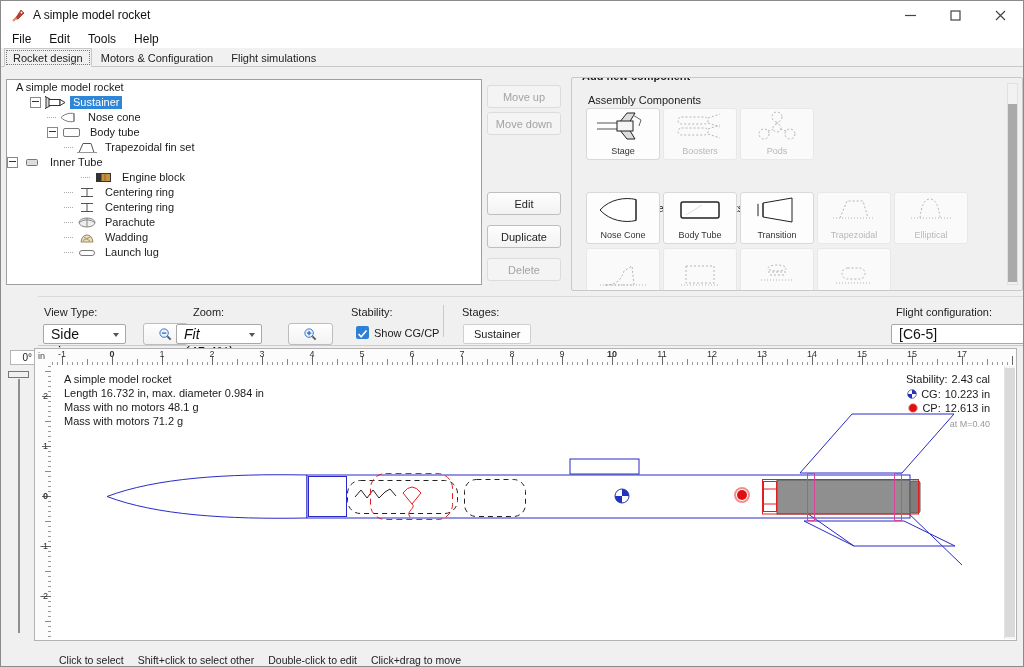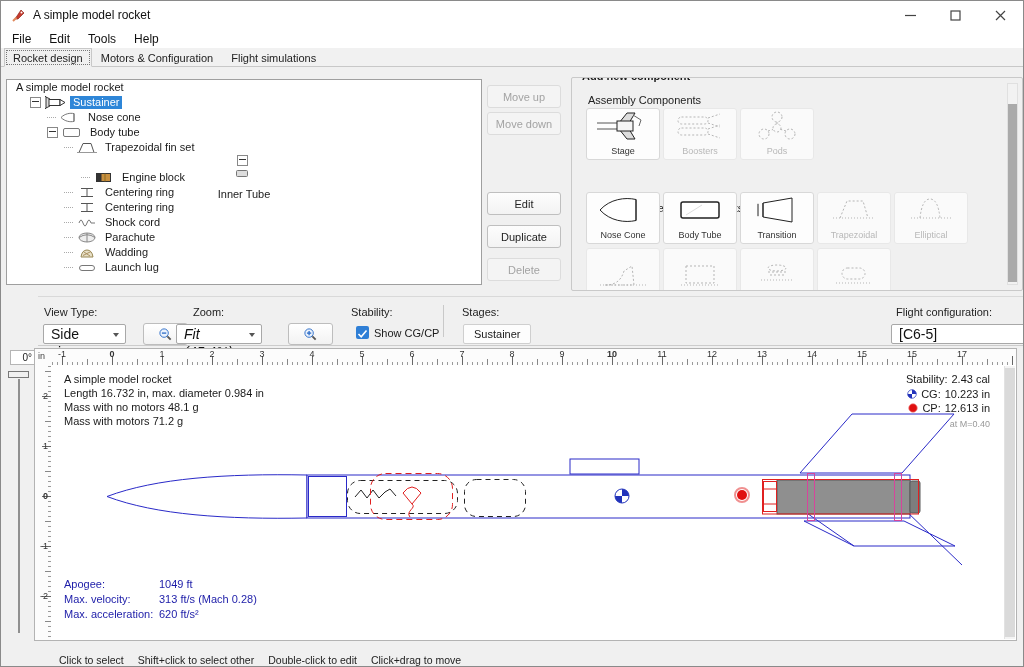--- a/index.html
+++ b/index.html
@@ -172,21 +172,21 @@
           <span class="tlabel">Body tube</span>
         </div>
         <div class="tree-row" style="padding-left: 57px;">
           <span class="stub"></span>
           <span class="ticon"><svg viewBox="0 0 22 15">
               <path d="M3,12.5 L7,3.5 L15,3.5 L18,12.5 Z" fill="#fff" stroke="#555"></path>
               <line x1="1" y1="12.5" x2="21" y2="12.5" stroke="#999"></line>
             </svg></span>
           <span class="tlabel">Trapezoidal fin set</span>
         </div>
-        <div class="tree-row" style=" flex-direction: column;">
+        <div class="tree-row" style="">
           <span class="exp"></span>
           <span class="ticon"><svg viewBox="0 0 22 15">
               <rect x="5.5" y="4.5" width="11" height="6" rx="1" fill="#ddd" stroke="#777"></rect>
             </svg></span>
           <span class="tlabel">Inner Tube</span>
         </div>
         <div class="tree-row" style="padding-left: 74px; text-align: center;">
           <span class="stub"></span>
           <span class="ticon"><svg viewBox="0 0 22 15">
               <rect x="3.5" y="3.5" width="14" height="8" fill="#c89040" stroke="#333"></rect>
@@ -201,27 +201,20 @@
               <path d="M5,3.5 h12 M11,3.5 v8 M5,11.5 h12" stroke="#555" fill="none"></path>
             </svg></span>
           <span class="tlabel">Centering ring</span>
         </div>
         <div class="tree-row" style="padding-left: 57px;">
           <span class="stub"></span>
           <span class="ticon"><svg viewBox="0 0 22 15">
               <path d="M5,3.5 h12 M11,3.5 v8 M5,11.5 h12" stroke="#555" fill="none"></path>
             </svg></span>
           <span class="tlabel">Centering ring</span>
-        </div>
-        <div class="tree-row" style="padding-left: 57px;">
-          <span class="stub"></span>
-          <span class="ticon"><svg viewBox="0 0 22 15">
-              <path d="M3,8 q2,-6 4,0 q2,6 4,0 q2,-6 4,0 h4" stroke="#777" fill="none"></path>
-            </svg></span>
-          <span class="tlabel">Shock cord</span>
         </div>
         <div class="tree-row" style="padding-left: 57px;">
           <span class="stub"></span>
           <span class="ticon"><svg viewBox="0 0 22 15">
               <ellipse cx="11" cy="7.5" rx="8" ry="4.5" fill="#eee" stroke="#888"></ellipse>
               <path d="M3,7.5 Q11,2 19,7.5 M11,3 v9" stroke="#888" fill="none"></path>
             </svg></span>
           <span class="tlabel">Parachute</span>
         </div>
         <div class="tree-row" style="padding-left: 57px;">
@@ -516,34 +509,20 @@
         <div class="stab-line">
           <svg width="10" height="10" viewBox="-7 -7 14 14">
               <circle r="6" fill="#e01010" stroke="#f09090"></circle>
             </svg>
           <span>CP:</span>
           <span>12.613 in</span>
         </div>
         <div class="stab-cond">at M=0.40</div>
       </div>
 
-      <div class="flight-block">
-        <div class="flight-row">
-          <span class="fl">Apogee:</span>
-          <span>1049 ft</span>
-        </div>
-        <div class="flight-row">
-          <span class="fl">Max. velocity:</span>
-          <span>313 ft/s  (Mach 0.28)</span>
-        </div>
-        <div class="flight-row">
-          <span class="fl">Max. acceleration:</span>
-          <span>620 ft/s²</span>
-        </div>
-      </div>
     </div>
     <div class="canvas-scroll">
         <div class="scroll-thumb"></div>
       </div>
   </div>
 
   <div class="statusbar">
     <div class="status-hints" id="status-hints"><span class="status-hint">Click to select</span><span class="status-hint">Shift+click to select other</span><span class="status-hint">Double-click to edit</span><span class="status-hint">Click+drag to move</span></div>
   </div>
 

